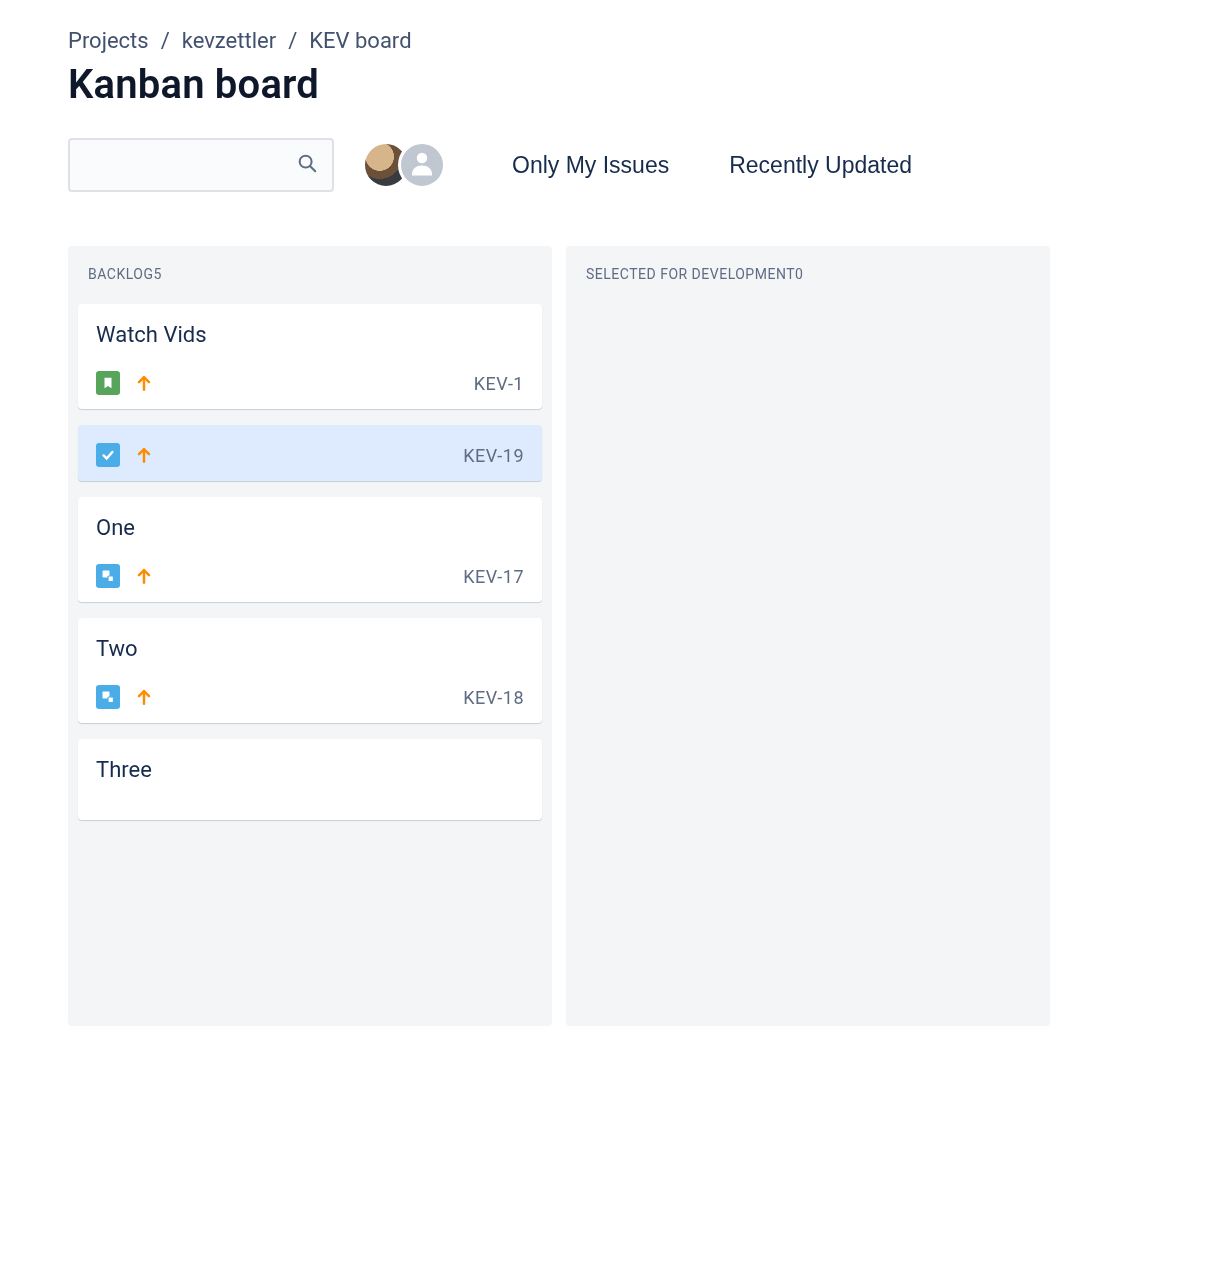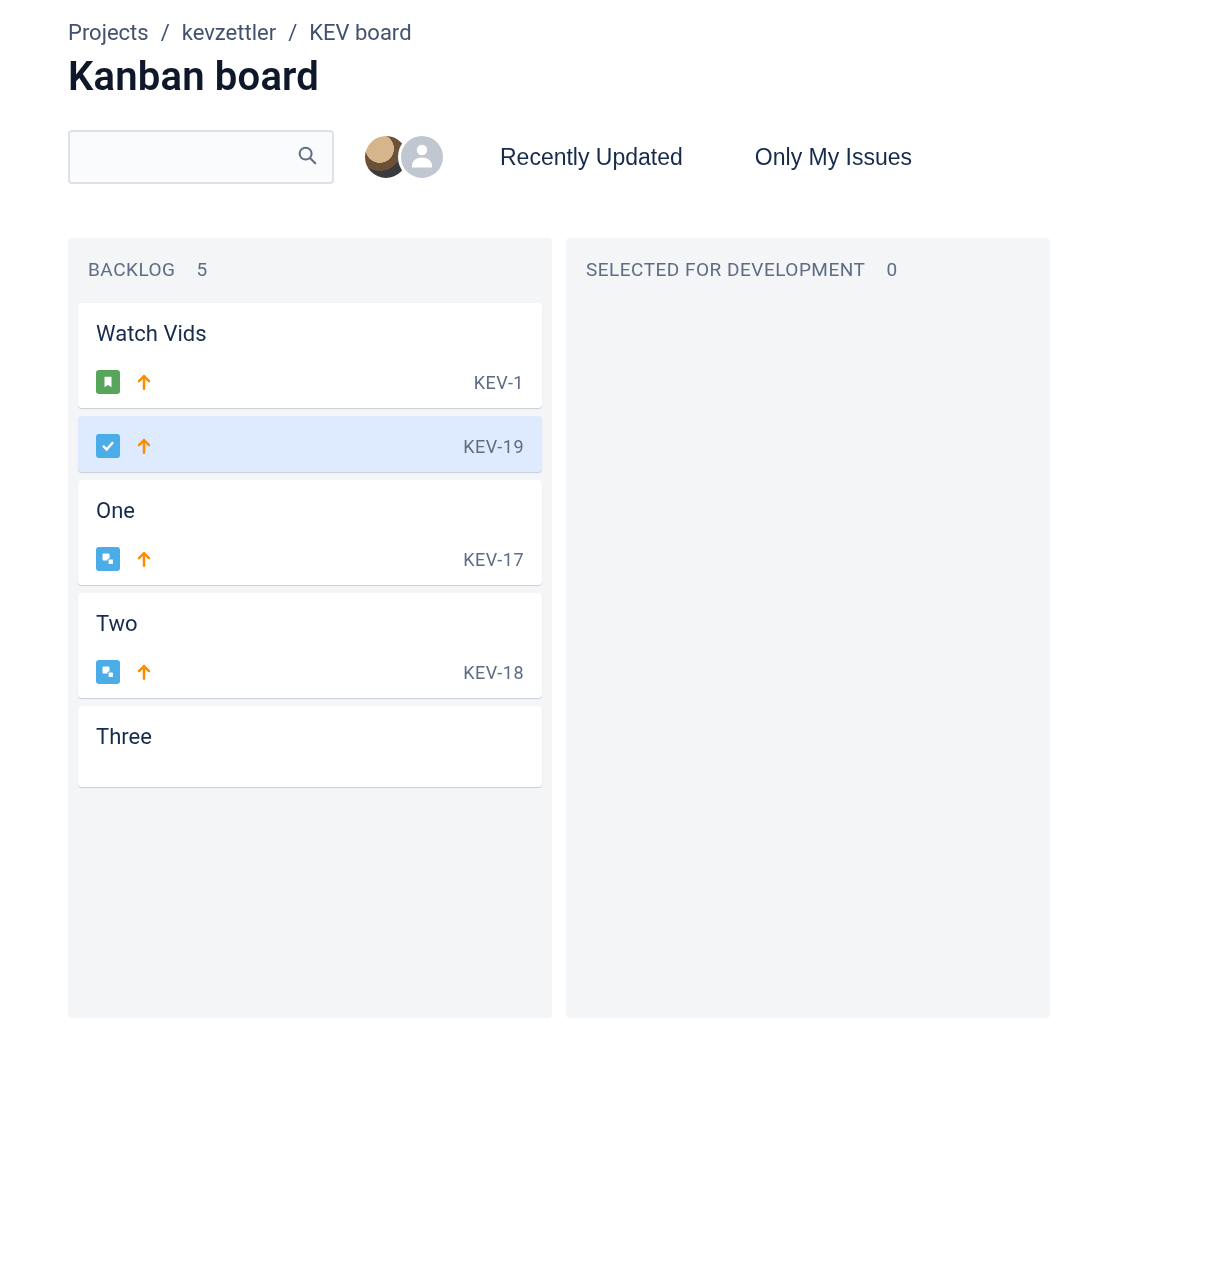--- a/index.html
+++ b/index.html
@@ -9,21 +9,21 @@
     --col-bg:#F4F5F7;
     --card-bg:#ffffff;
     --card-selected:#DEEBFF;
     --border:#DFE1E6;
     --link:#42526E;
     --orange:#FF8B00;
     --green:#36B37E;
     --blue:#2684FF;
   }
   html,body{margin:0;padding:0;background:var(--bg);font-family:-apple-system,BlinkMacSystemFont,"Segoe UI",Roboto,Helvetica,Arial,sans-serif;color:var(--text);font-size:20px;}
-  .page{padding:20px 0 0 68px;max-width:1230px;box-sizing:border-box;}
+  .page{padding:28px 0 0 68px;max-width:1230px;box-sizing:border-box;}
 
   .crumbs{display:flex;align-items:center;gap:12px;color:var(--link);font-size:22px;}
   .crumbs a{color:var(--link);text-decoration:none;cursor:pointer;}
   .crumbs .sep{color:var(--link);}
 
   h1.title{margin:8px 0 30px 0;font-size:40px;font-weight:600;letter-spacing:.2px;color:#0f172a;}
 
   .toolbar{display:flex;align-items:center;gap:18px;}
   .search{position:relative;width:262px;height:50px;background:#FAFBFC;border:2px solid var(--border);border-radius:4px;display:flex;align-items:center;}
   .search input{flex:1;height:100%;border:none;background:transparent;outline:none;font-size:18px;padding:0 46px 0 14px;color:var(--text);}
@@ -33,24 +33,24 @@
   .avatar{width:48px;height:48px;border-radius:50%;border:3px solid #fff;box-sizing:border-box;display:flex;align-items:center;justify-content:center;}
   .avatar+.avatar{margin-left:-12px;}
   .avatar.photo{background:radial-gradient(circle at 35% 30%, #d7b58a 0 35%, #6b5138 36% 55%, #3a3b40 56% 100%);}
   .avatar.placeholder{background:#C1C7D0;}
   .avatar .user-svg{color:#fff;}
 
   .filter-btn{background:none;border:none;font-size:23px;color:var(--text);cursor:pointer;padding:8px 6px;}
 
   .board{display:flex;gap:14px;margin-top:54px;}
   .col{background:var(--col-bg);border-radius:4px;width:484px;min-height:780px;padding:16px 10px 16px 10px;box-sizing:border-box;}
-  .col-header{display:flex;align-items:baseline;gap:21px;padding:4px 10px 22px 10px;color:var(--muted);font-size:19px;letter-spacing:.5px;}
+  .col-header{display:flex;align-items:baseline;gap:0;padding:4px 10px 22px 10px;color:var(--muted);font-size:14px;letter-spacing:.5px;}
   .col-title{text-transform:uppercase;}
   
-  .cards{display:flex;flex-direction:column;gap:8px;}
+  .cards{display:flex;flex-direction:column;gap:16px;}
   .card{background:var(--card-bg);border-radius:4px;box-shadow:0 1px 1px rgba(9,30,66,.18);padding:18px 18px 14px 18px;cursor:pointer;}
   .card.selected{background:var(--card-selected);}
   .card-title{font-size:22px;color:var(--text);margin-bottom:24px;}
   .card-footer{display:flex;align-items:center;justify-content:space-between;}
   .meta{display:flex;align-items:center;gap:14px;}
   .key{color:var(--muted);font-size:18px;letter-spacing:.5px;}
 
   .type-icon{width:24px;height:24px;border-radius:3px;display:flex;align-items:center;justify-content:center;}
   .type-story{background:#57A55A;}
   .type-task{background:#4BADE8;}
@@ -91,22 +91,22 @@
       <div class="avatar placeholder">
         <span class="user-svg">
           <svg width="30" height="30" viewBox="0 0 24 24" fill="currentColor">
               <circle cx="12" cy="8" r="4.2"></circle>
               <path d="M4 21c0-4.4 3.6-7 8-7s8 2.6 8 7v1H4v-1z"></path>
             </svg>
         </span>
       </div>
     </div>
 
+    <button class="filter-btn" style="margin-left:42px">Only My Issues</button>
     <button class="filter-btn" style="margin-left:30px">Recently Updated</button>
-    <button class="filter-btn" style="margin-left:42px">Only My Issues</button>
   </div>
 
   <div class="board">
 
     <div class="col">
       <div class="col-header">
         <span class="col-title">Backlog</span>
         <span>5</span>
       </div>
       <div class="cards">

